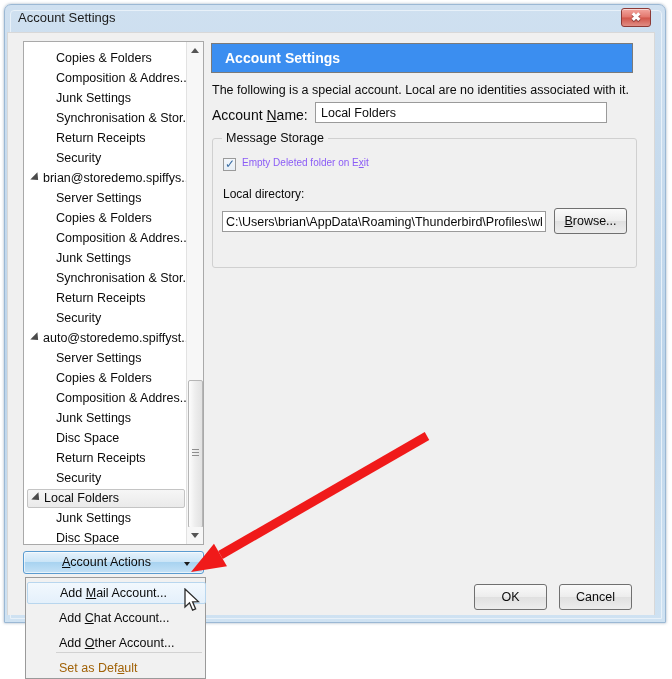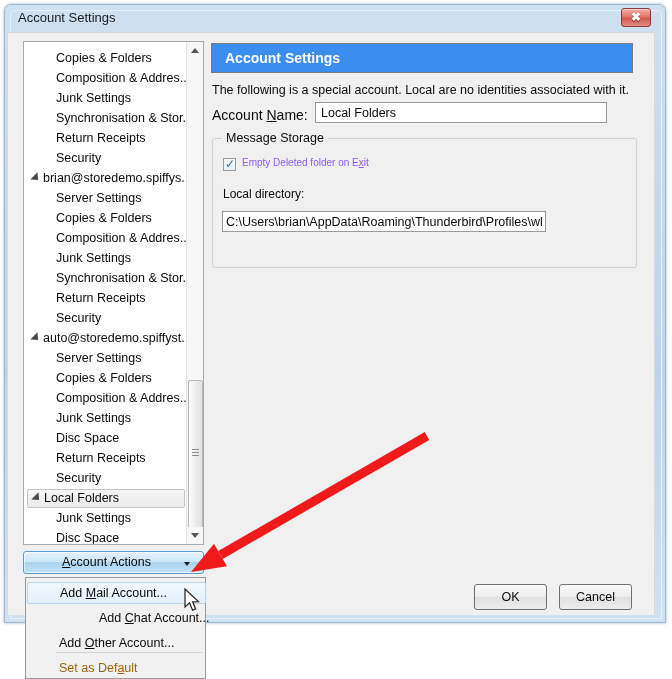--- a/index.html
+++ b/index.html
@@ -555,32 +555,35 @@
           <div class="cbox">
             <div class="cbox-tick">✓</div>
           </div>
           <div class="checkbox-label"><span>Empty Deleted folder on E</span><u>x</u><span>it</span></div>
         </div>
 
         <div class="localdir-label">Local directory:</div>
 
         <input class="localdir-input" type="text" value="C:\Users\brian\AppData\Roaming\Thunderbird\Profiles\wk" style="">
 
+        <div class="browse-btn">
+          <div style="text-align:center;line-height:24px;"><u>B</u><span>rowse...</span></div>
+        </div>
       </div>
     </div>
 
     <div class="dlg-btn" id="cancel-button">Cancel</div>
     <div class="dlg-btn" id="ok-button">OK</div>
   </div>
 
   <div class="menu">
     <div class="menu-sep"></div>
     <div id="menu-items">
         <div class="menu-item hover" style="top: 4px;"><span>Add </span><u>M</u><span>ail Account...</span></div>
-        <div class="menu-item" style="top: 29px; margin-left: 40px;"><span>Add </span><u>C</u><span>hat Account...</span></div>
+        <div class="menu-item" style="top: 29px;"><span>Add </span><u>C</u><span>hat Account...</span></div>
         <div class="menu-item" style="top: 54px;"><span>Add </span><u>O</u><span>ther Account...</span></div>
         <div class="menu-item disabled" style="top: 79px;"><span>Set as Def</span><u>a</u><span>ult</span></div>
       </div>
   </div>
 
   <svg class="arrow-svg" viewBox="0 0 672 679">
     <g id="arrow-group">
       <line id="arrow-shaft" x1="427" y1="436" x2="220.4586188088711" y2="555.0238467881081" stroke="#F01A1A" stroke-width="9" stroke-linecap="butt"></line>
       <polygon id="arrow-head" points="191,572 213.96773669844188,543.7602572435397 226.94950091930033,566.2874363326765" fill="#F01A1A"></polygon>
     </g>

